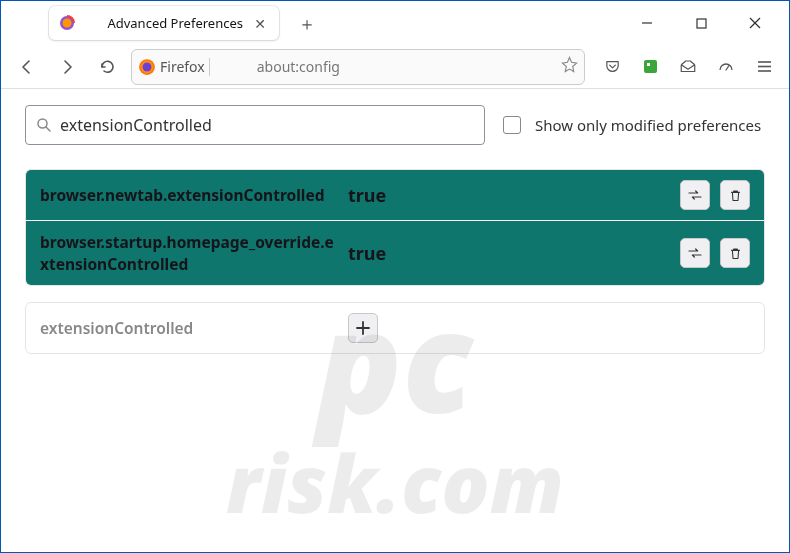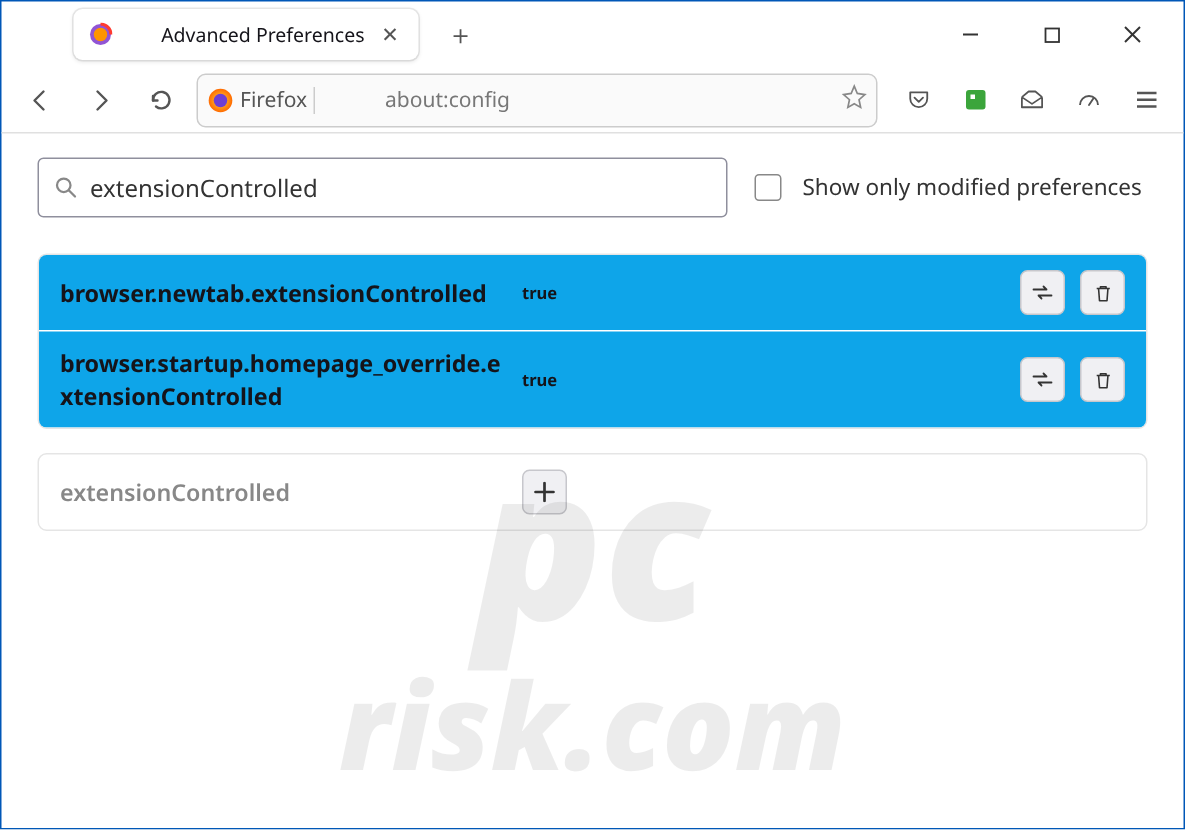--- a/index.html
+++ b/index.html
@@ -26,25 +26,25 @@
     .tool-icon { width: 30px; height: 30px; display: flex; align-items: center; justify-content: center; color: #555; border-radius: 4px; cursor: pointer; }
     .content { flex: 1; padding: 16px 24px; display: flex; flex-direction: column; gap: 16px; }
     .search-row { display: flex; align-items: center; gap: 18px; margin-bottom: 8px; }
     .search-box { flex: 0 0 460px; height: 40px; border: 1px solid #8f8f9d; border-radius: 4px; display: flex; align-items: center; padding: 0 10px; gap: 8px; }
     .search-icon { color: #888; }
     .search-input { border: none; outline: none; font-size: 16px; flex: 1; color: #333; background: transparent; }
     .checkbox-row { display: flex; align-items: center; gap: 14px; font-size: 15px; color: #333; }
     .checkbox { width: 18px; height: 18px; border: 1.5px solid #888; border-radius: 3px; cursor: pointer; }
     .prefs-table { border: 1px solid #e5e5e5; border-radius: 6px; overflow: hidden; }
     .pref-row { display: flex; align-items: center; padding: 10px 14px; gap: 8px; }
-    .pref-row.modified { background: #0ea5e9; font-weight: 700; }
+    .pref-row.modified { background: #0f766e; font-weight: 700; }
     .pref-row + .pref-row.modified { border-top: 1px solid #fff; }
     .pref-name { flex: 0 0 300px; font-size: 15.5px; color: #15141a; word-break: break-all; }
     .pref-name.grey { color: #888; font-weight: 600; }
-    .pref-value { flex: 1; font-size: 11px; color: #15141a; }
+    .pref-value { flex: 1; font-size: 18px; color: #15141a; }
     .pref-actions { display: flex; gap: 10px; }
     .act-btn { width: 30px; height: 30px; border: 1px solid #c7c7cc; background: #f0f0f3; border-radius: 5px; display: flex; align-items: center; justify-content: center; cursor: pointer; }
     .radio-group { display: flex; gap: 26px; align-items: center; flex: 1; }
     .radio-opt { display: flex; align-items: center; gap: 8px; font-size: 15px; color: #333; cursor: pointer; }
     .radio { width: 18px; height: 18px; border: 1.5px solid #888; border-radius: 50%; display: flex; align-items: center; justify-content: center; }
     .radio.checked { border-color: #0060df; border-width: 5px; }
     .watermark { position: absolute; top: 0; left: 0; width: 100%; height: 100%; display: flex; align-items: flex-end; justify-content: center; pointer-events: none; opacity: 0.07; }
     .watermark svg { width: 520px; }
   </style>
 </head>

